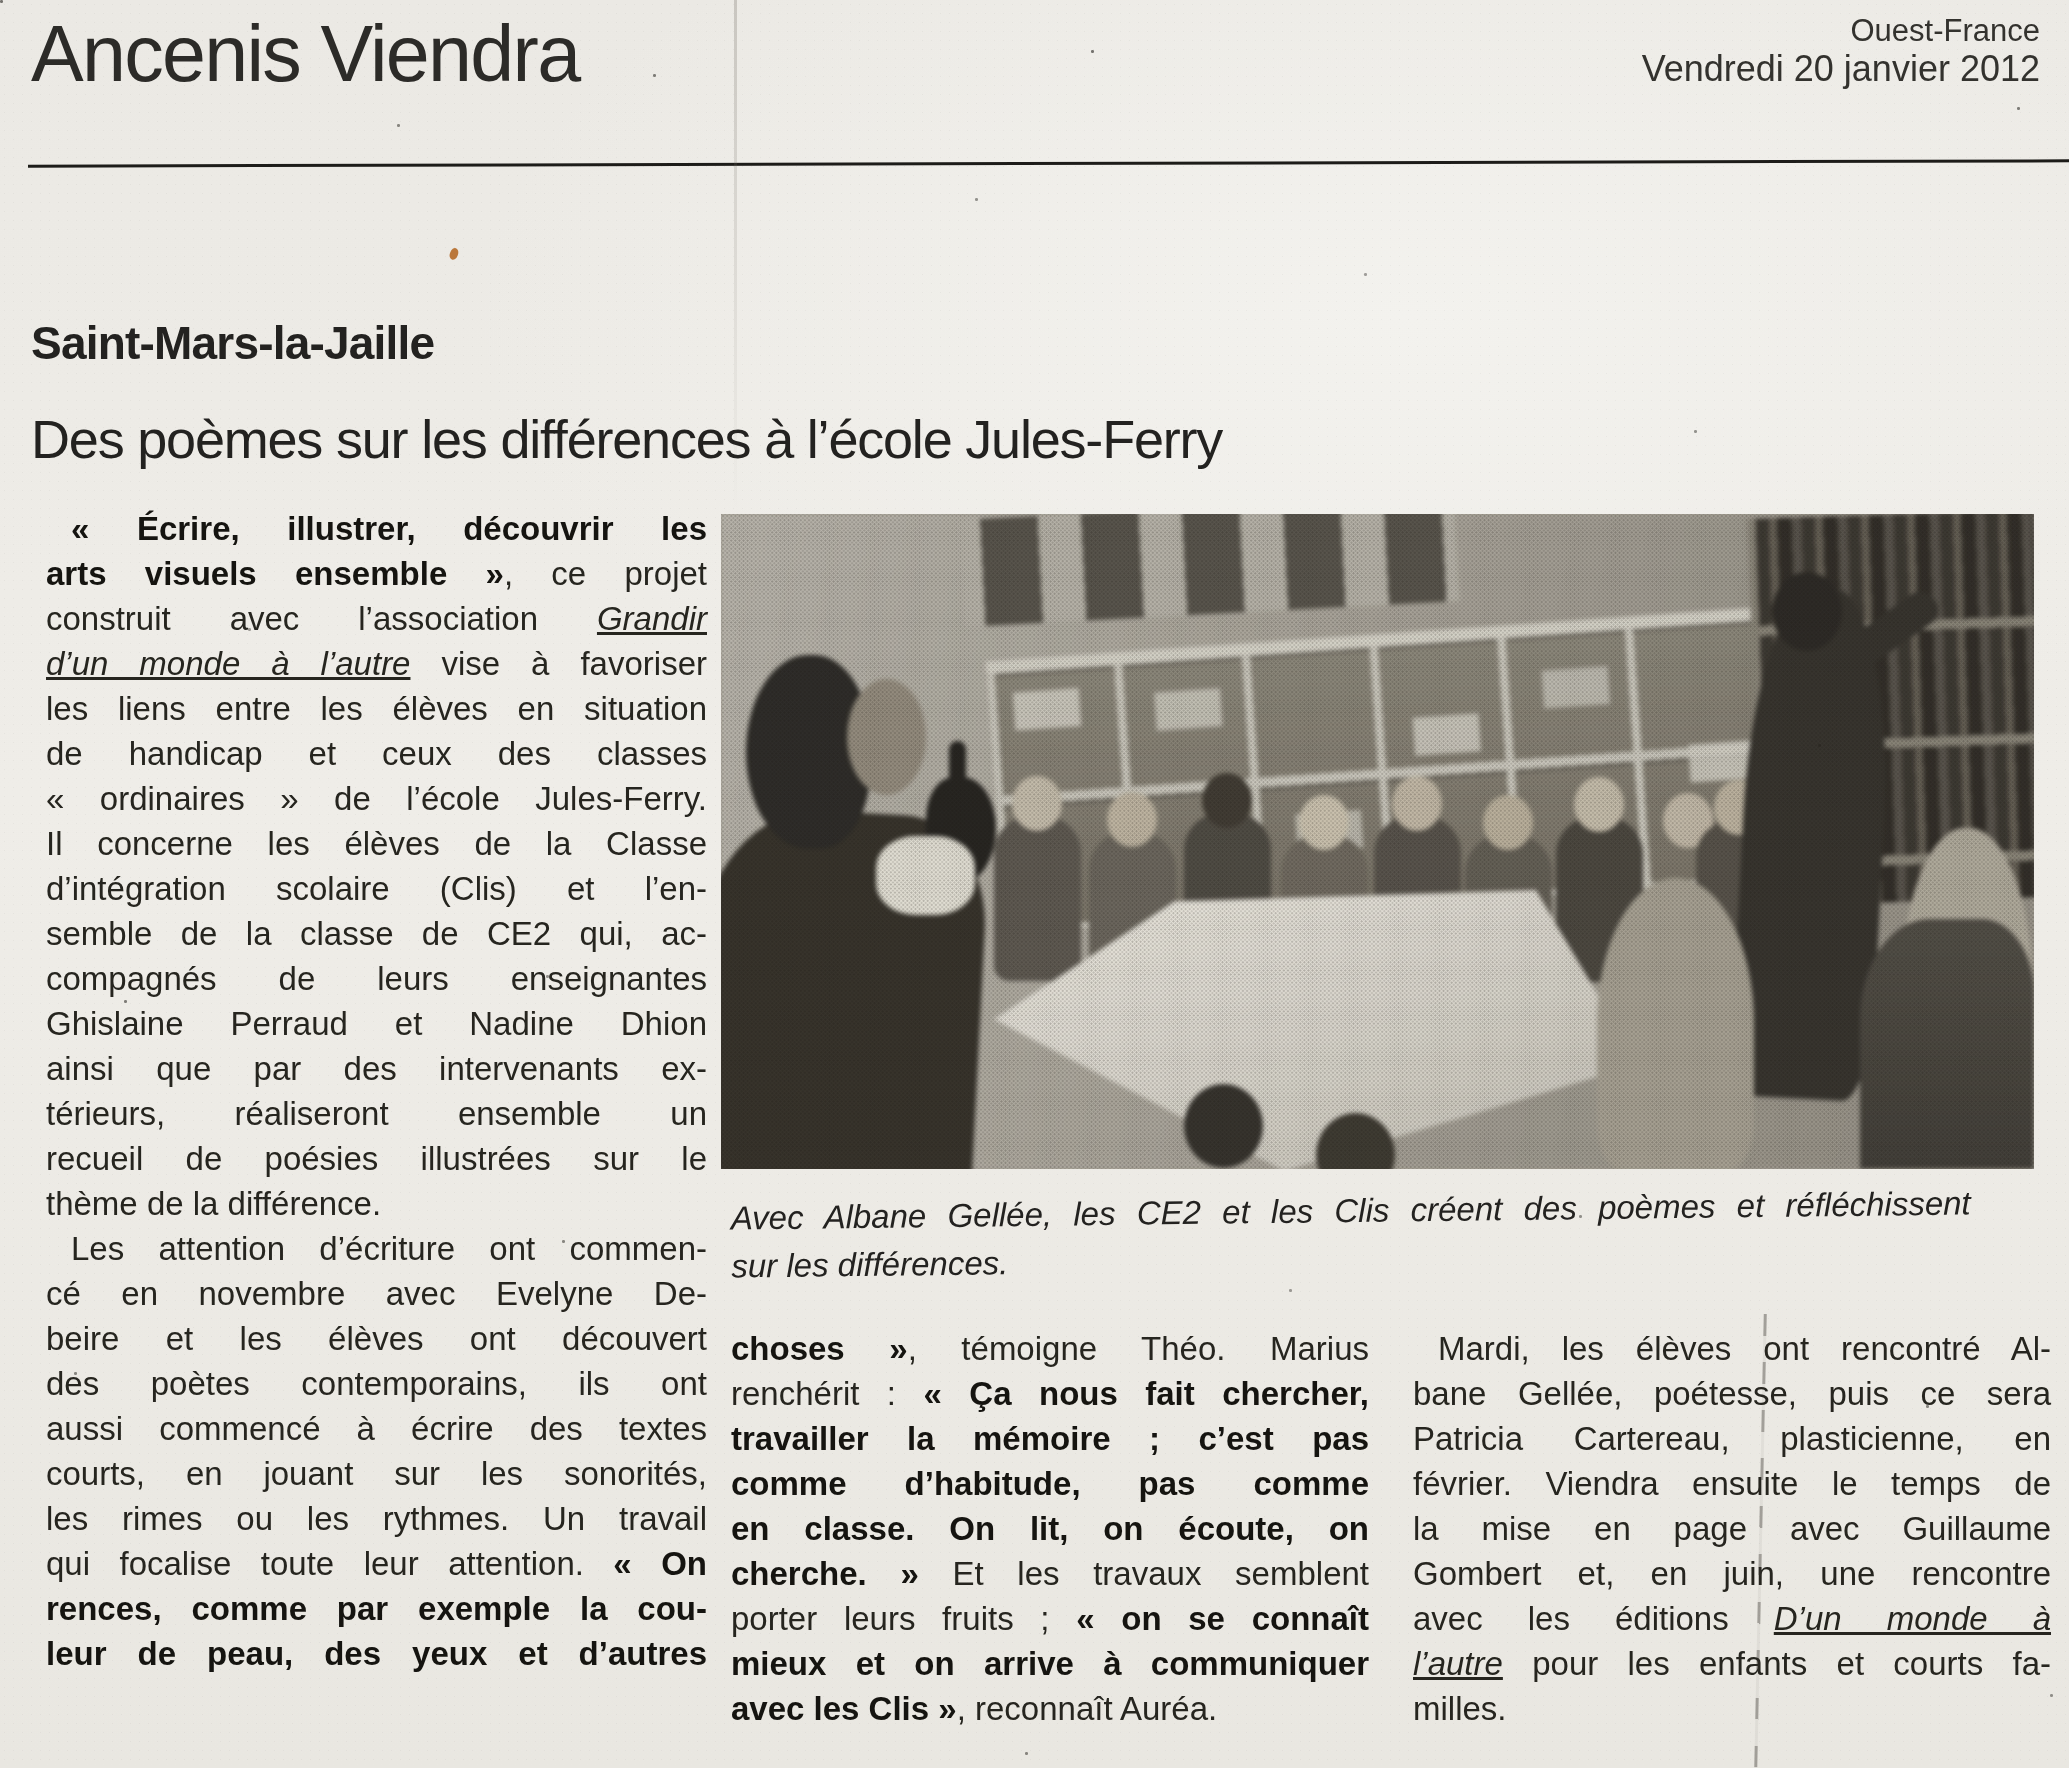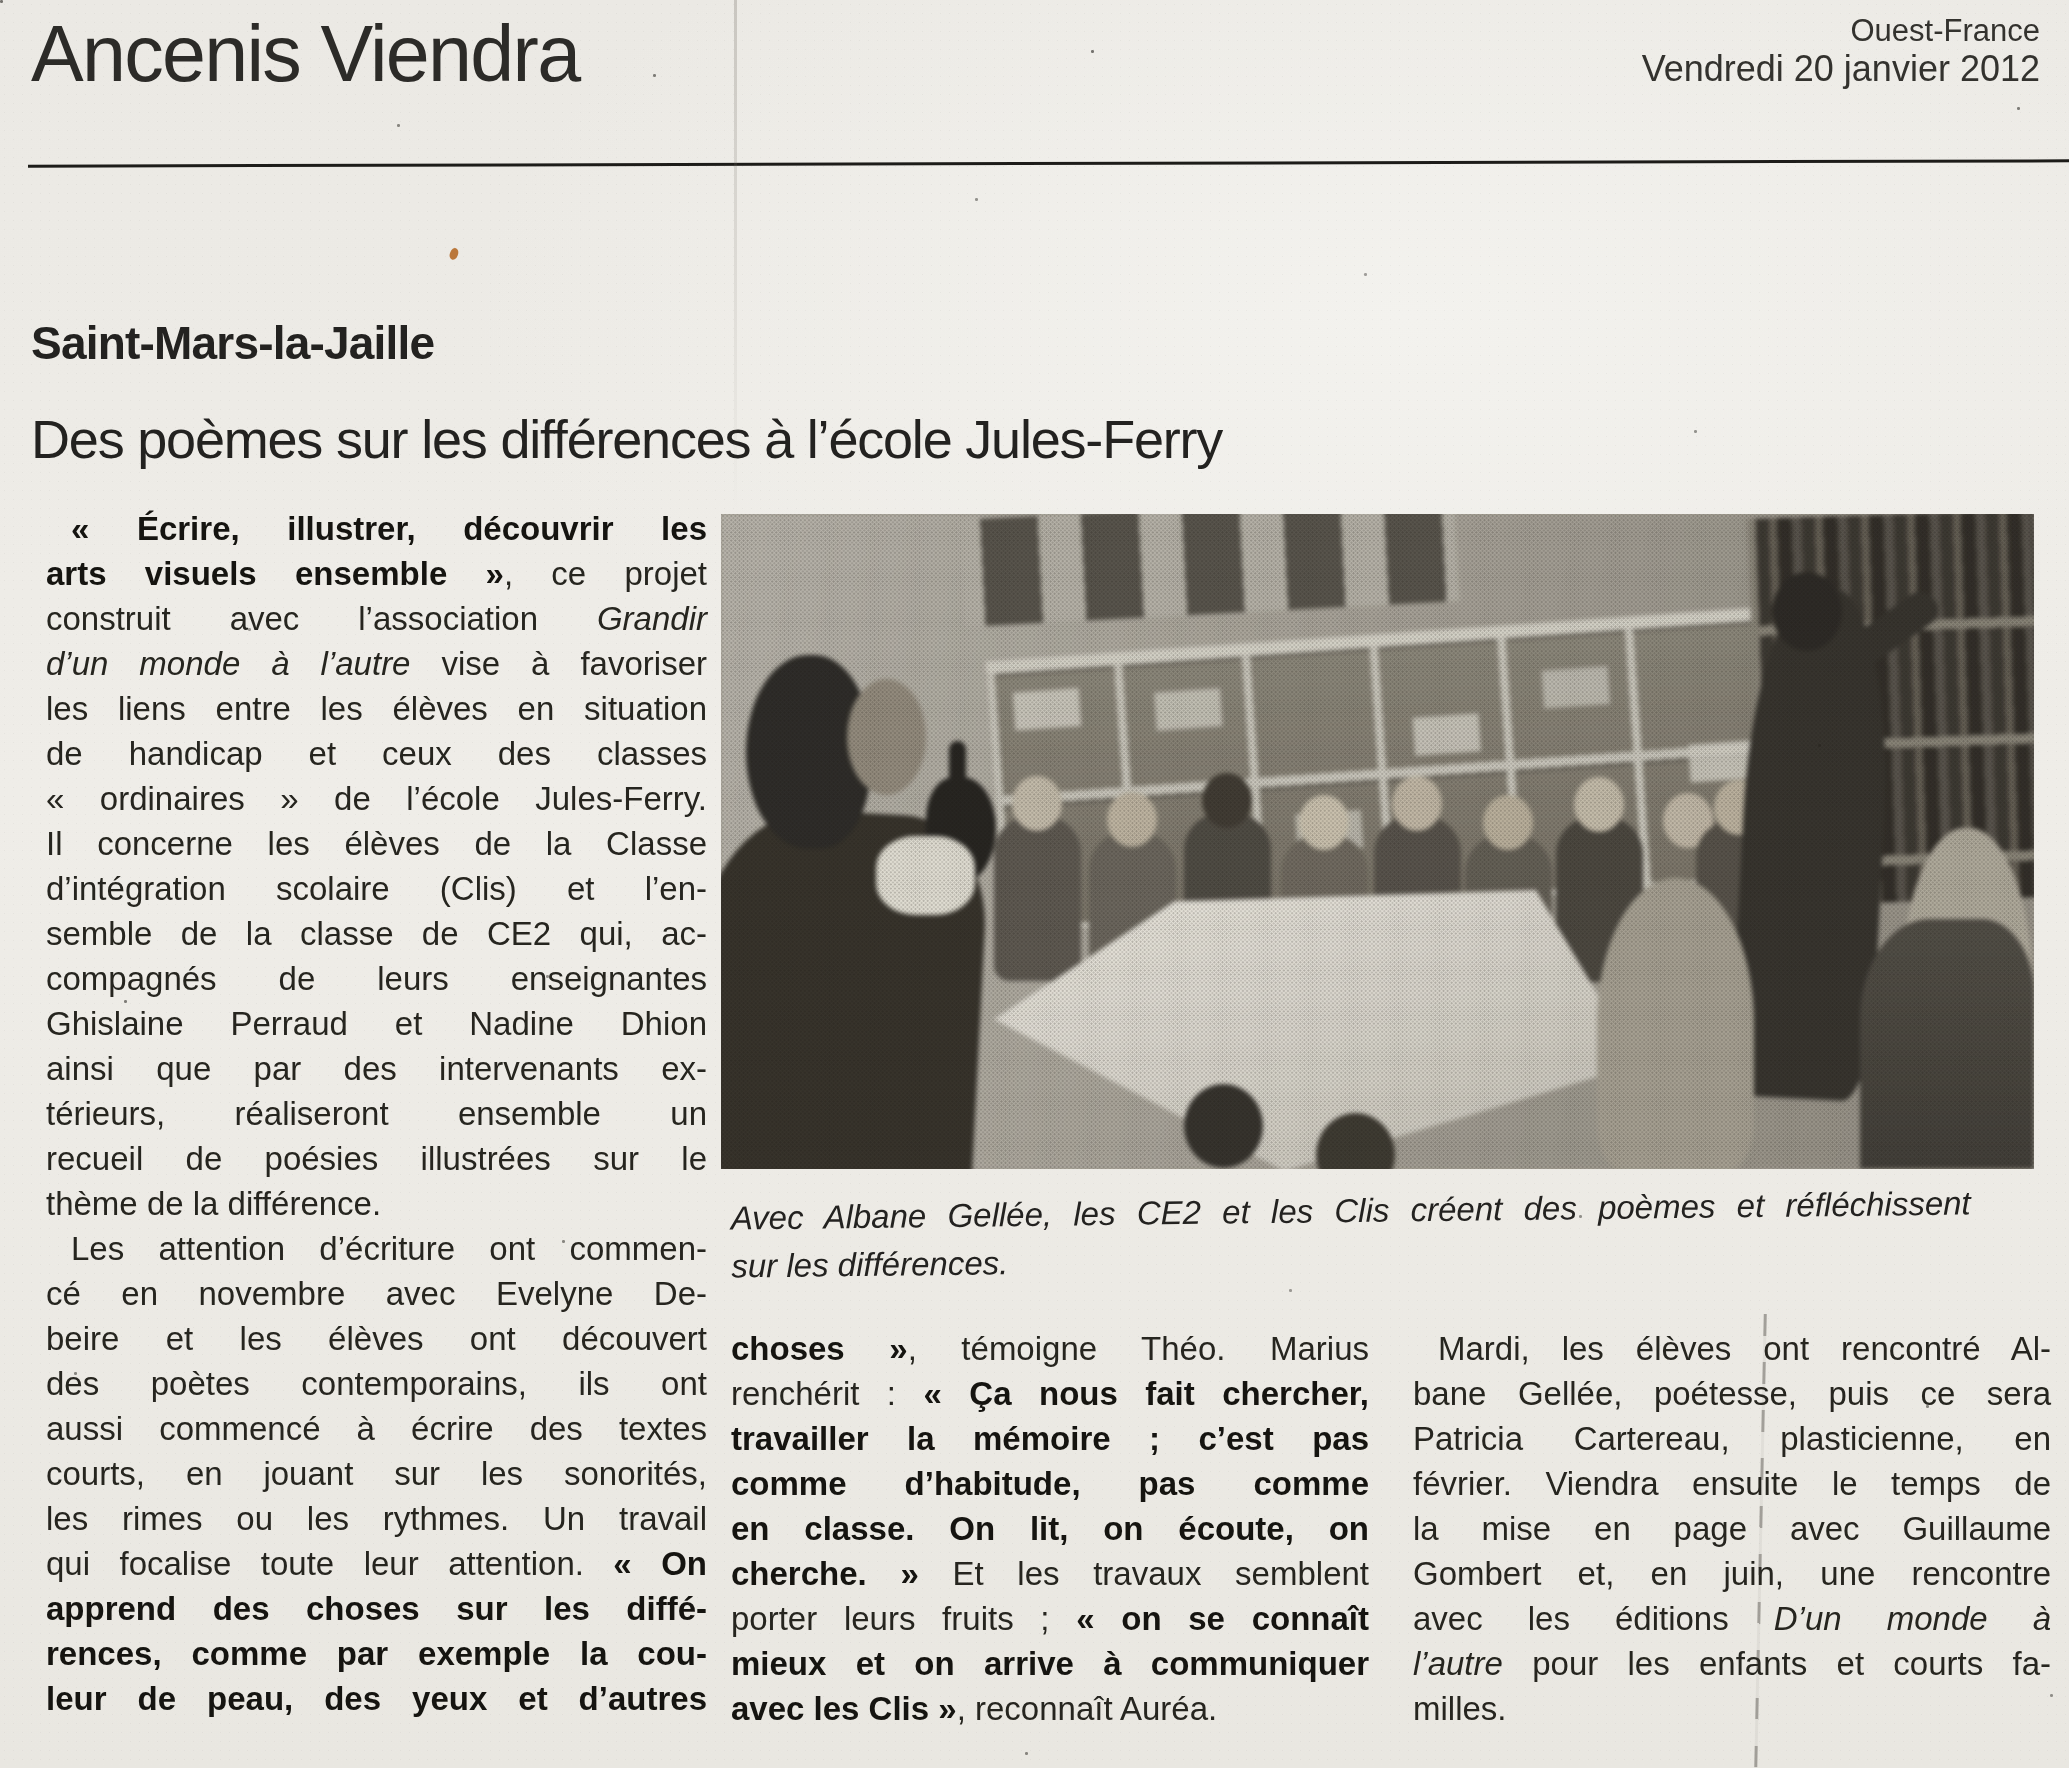--- a/index.html
+++ b/index.html
@@ -26,21 +26,21 @@
   .rule{position:absolute;left:28px;right:0;top:162px;height:3.3px;background:#1d1c19;transform:rotate(-0.15deg);}
   
   .locality{position:absolute;left:31px;top:316px;margin:0;font-size:46px;font-weight:700;letter-spacing:-0.8px;color:#232220;}
   .headline{position:absolute;left:31px;top:408px;margin:0;font-size:54px;font-weight:400;letter-spacing:-1.2px;color:#232220;white-space:nowrap;}
   
   .col{position:absolute;font-size:33px;color:#26251f;}
   .col .tl{line-height:45px;height:45px;text-align:justify;text-align-last:justify;white-space:normal;}
   .col .tl.last{text-align-last:left;}
   .col .tl.ind{text-indent:25px;}
   .col .b{font-weight:700;color:#151410;}
-  .col .i{font-style:italic;}
+  .col .i{font-style:italic;text-decoration:underline;}
   #col-left{left:46px;top:506px;width:661px;}
   #col-mid{left:731px;top:1326px;width:638px;}
   #col-right{left:1413px;top:1326px;width:638px;}
   
   .caption{position:absolute;left:731px;top:1187px;width:1240px;font-style:italic;font-size:33px;color:#232220;transform:rotate(-0.7deg);}
   .caption .capline{line-height:48px;height:48px;}
   .caption .j{text-align:justify;text-align-last:justify;}
   
   .photo{position:absolute;left:721px;top:514px;width:1313px;height:655px;margin:0;background:#a7a298;overflow:hidden;}
   .scene{position:absolute;inset:0;filter:blur(2.1px) contrast(.95);}
@@ -132,21 +132,20 @@
       <div class="tl"><span>recueil de poésies illustrées sur le</span></div>
       <div class="tl last"><span>thème de la différence.</span></div>
       <div class="tl ind"><span>Les attention d’écriture ont commen-</span></div>
       <div class="tl"><span>cé en novembre avec Evelyne De-</span></div>
       <div class="tl"><span>beire et les élèves ont découvert</span></div>
       <div class="tl"><span>des poètes contemporains, ils ont</span></div>
       <div class="tl"><span>aussi commencé à écrire des textes</span></div>
       <div class="tl"><span>courts, en jouant sur les sonorités,</span></div>
       <div class="tl"><span>les rimes ou les rythmes. Un travail</span></div>
       <div class="tl"><span>qui focalise toute leur attention. </span><span class="b">« On</span></div>
-      <div class="tl"><span class="b">apprend des choses sur les diffé-</span></div>
       <div class="tl"><span class="b">rences, comme par exemple la cou-</span></div>
       <div class="tl"><span class="b">leur de peau, des yeux et d’autres</span></div>
     </div>
 
   <figure class="photo">
     <div class="scene">
       <div class="wall"></div>
       <div class="shelf-top"></div>
       <div class="cubbies"></div>
       <div class="bookcase"></div>

